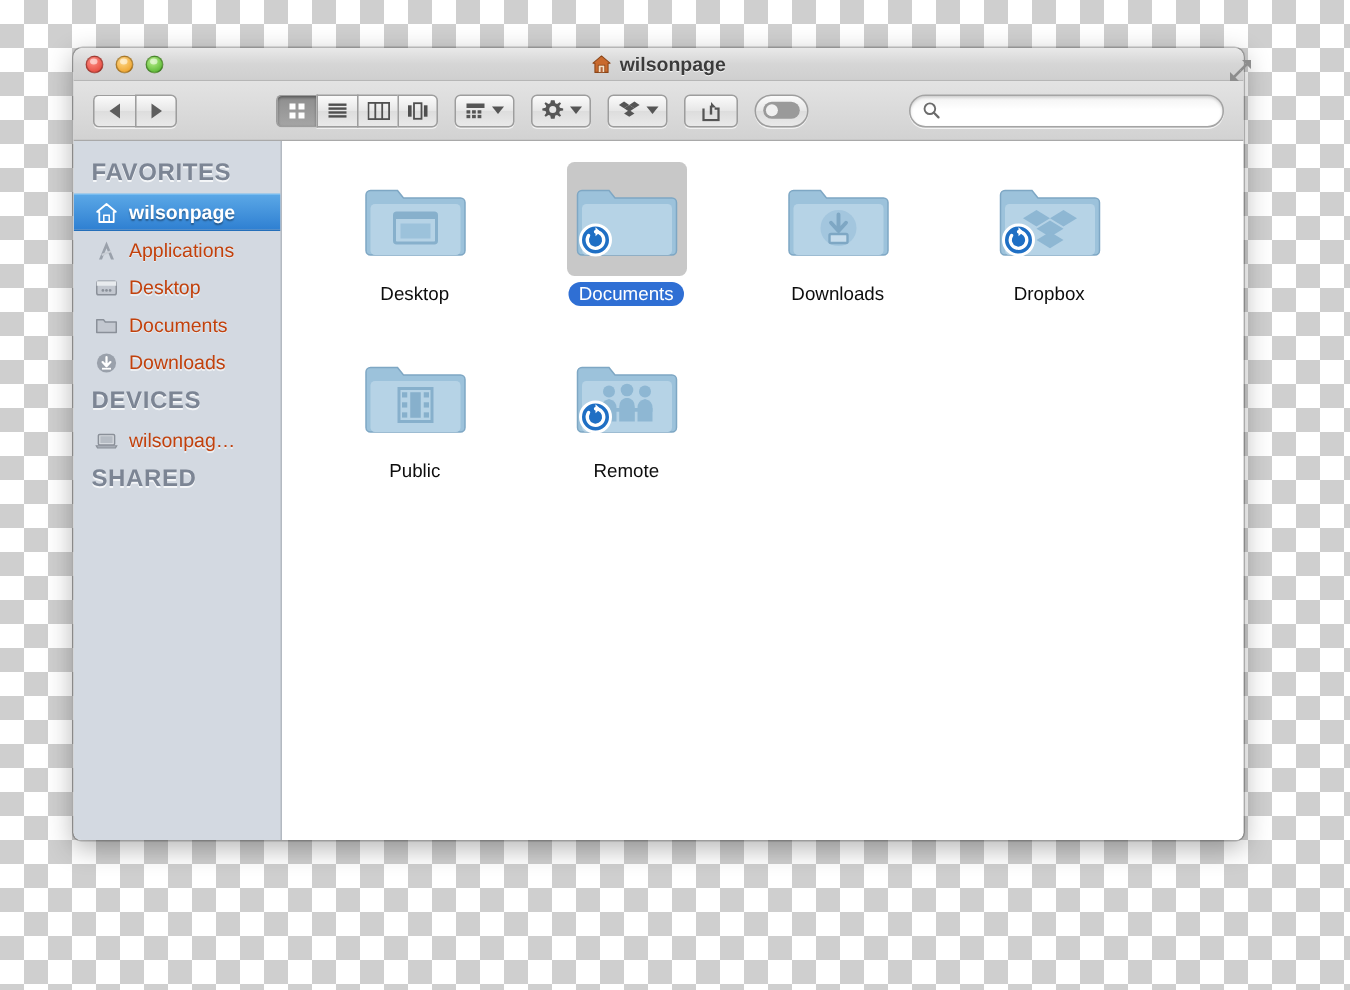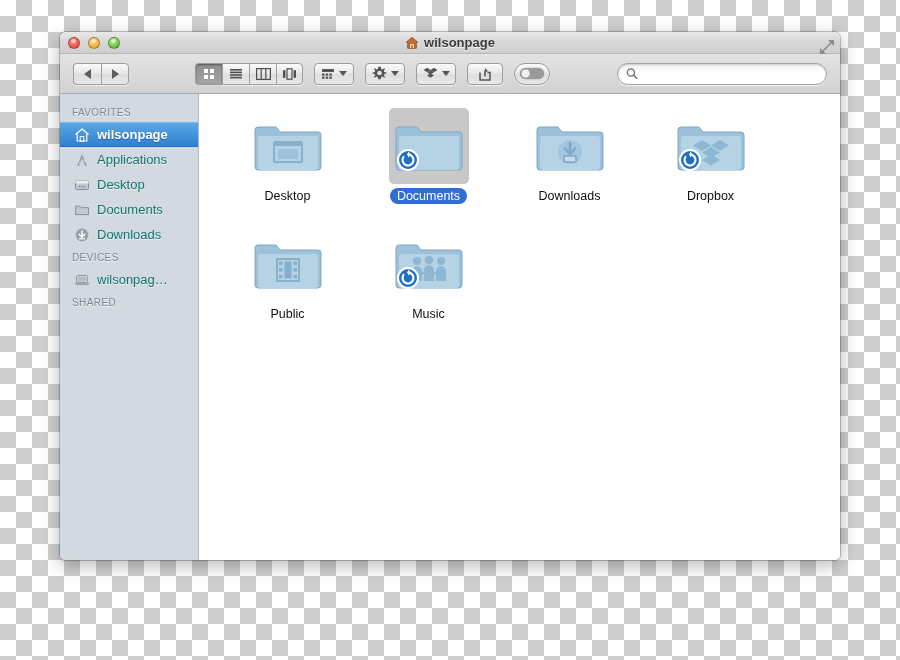--- a/index.html
+++ b/index.html
@@ -14,21 +14,21 @@
       linear-gradient(45deg, #cfcfcf 25%, transparent 25%, transparent 75%, #cfcfcf 75%),
       linear-gradient(45deg, #cfcfcf 25%, transparent 25%, transparent 75%, #cfcfcf 75%);
     background-size: 32px 32px;
     background-position: 0 0, 16px 16px;
     position: relative;
   }
 
   
   .window {
     position: absolute;
-    left: 60px;
+    left: 49px;
     top: 32px;
     width: 780px;
     height: 528px;
     border-radius: 6px 6px 5px 5px;
     box-shadow: 0 5px 18px rgba(0,0,0,0.30), 0 0 0 1px rgba(0,0,0,0.22);
     overflow: hidden;
     background: #fff;
   }
 
   
@@ -153,35 +153,35 @@
   .body { display: flex; height: calc(528px - 22px - 40px); }
 
   .sidebar {
     width: 139px;
     background: #d3d9e1;
     border-right: 1px solid #b3b9c1;
     padding-top: 8px;
     overflow: hidden;
   }
   .section {
-    font-size: 10px;
-    font-weight: normal;
+    font-size: 16px;
+    font-weight: bold;
     letter-spacing: 0.4px;
     color: #7c8594;
     text-shadow: 0 1px 0 rgba(255,255,255,0.75);
     padding: 5px 0 4px 12px;
   }
   .sb-item {
     height: 25px;
     display: flex;
     align-items: center;
     gap: 7px;
     padding-left: 14px;
     font-size: 13px;
-    color: #0f766e;
+    color: #c2410c;
     text-shadow: 0 1px 0 rgba(255,255,255,0.6);
     cursor: default;
     white-space: nowrap;
   }
   .sb-item.sel {
     background: linear-gradient(to bottom, #5aa7e6 0%, #2f80d2 100%);
     color: #fff;
     font-weight: bold;
     text-shadow: 0 1px 1px rgba(0,0,0,0.35);
     border-top: 1px solid #77bcf0;
@@ -524,21 +524,21 @@
                 <path d="M46 30 q-5 1 -5 6 l0 9 h10 l0 -9 q0 -5 -5 -6 z"></path>
                 <path d="M17 36 l34 0 l0 2.5 l-34 0 z"></path>
               </g>
               <g>
                 <circle cx="13" cy="42" r="10" fill="#1f6fc4" stroke="#fff" stroke-width="2"></circle>
                 <path d="M13 36.5 a5.5 5.5 0 1 1 -4.6 2.5" fill="none" stroke="#fff" stroke-width="2.2" stroke-linecap="round"></path>
                 <path d="M13 33.5 l3.2 3 l-3.2 3 z" fill="#fff"></path>
               </g>
             </svg>
           </div>
-          <div class="label">Music</div>
+          <div class="label">Remote</div>
         </div>
 
 
 
       </div>
     </div>
   </div>
 </div>
 
 <div class="fullscreen">

